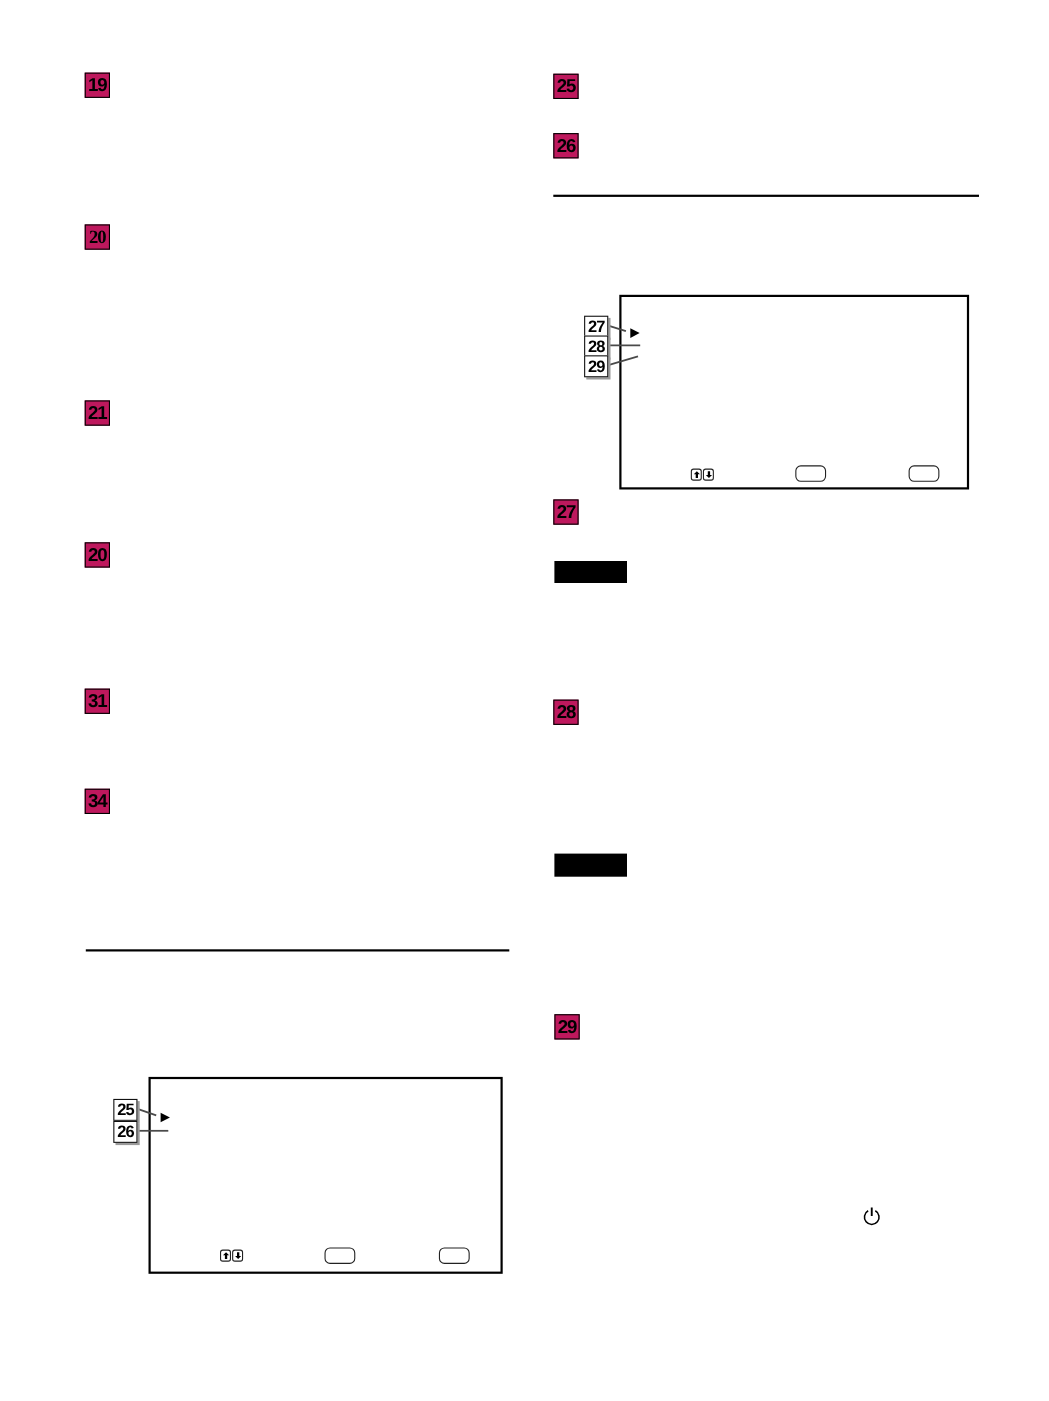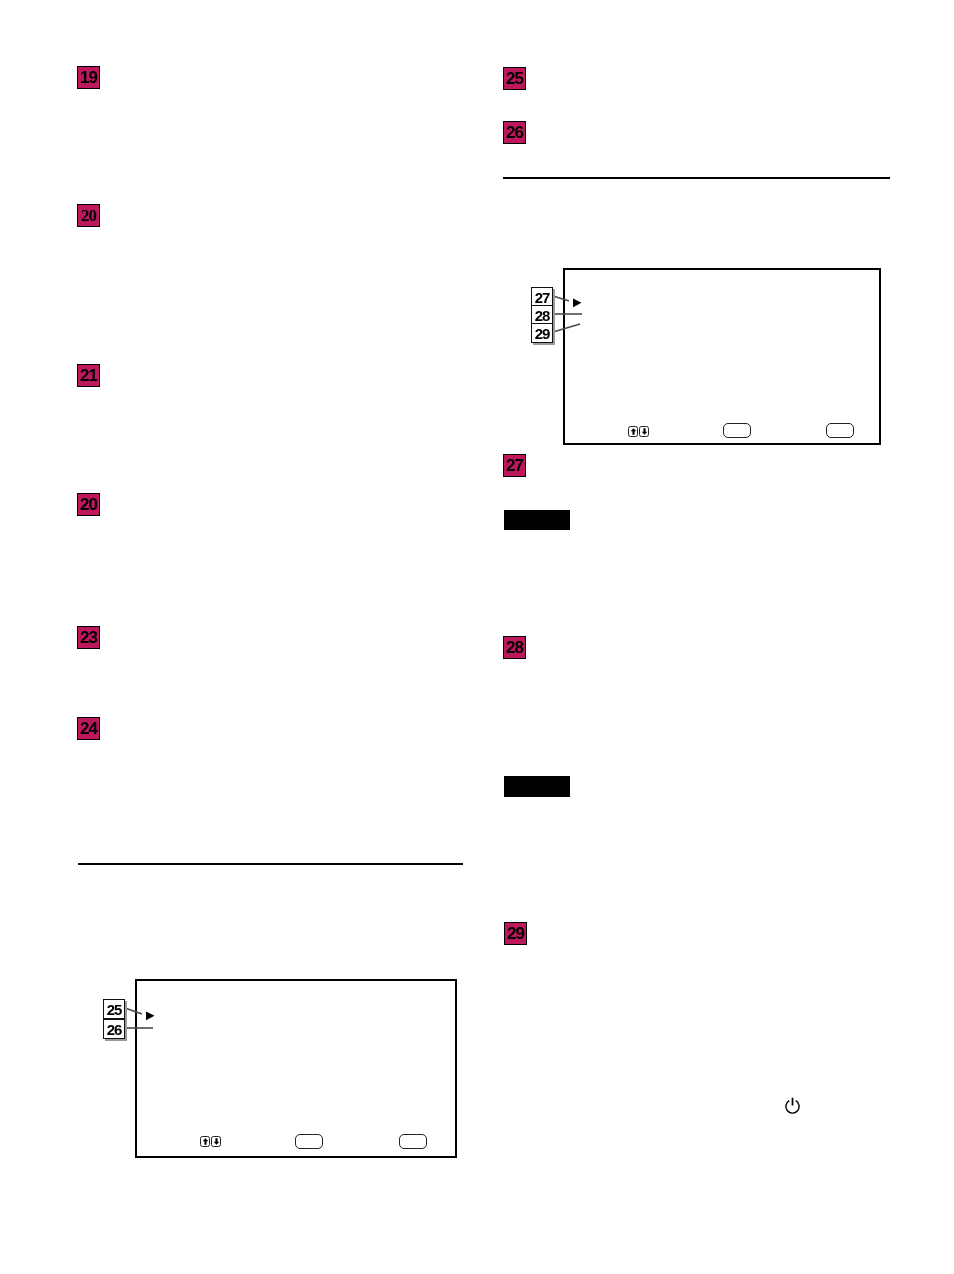--- a/index.html
+++ b/index.html
@@ -112,22 +112,22 @@
 </style>
 </head>
 <body>
 
 <div class="page">
 
   <div class="sec-marker" id="m19">19</div>
   <div class="sec-marker" id="m20">20</div>
   <div class="sec-marker" id="m21">21</div>
   <div class="sec-marker" id="m22">20</div>
-  <div class="sec-marker" id="m23">23</div>
-  <div class="sec-marker" id="m24">24</div>
+  <div class="sec-marker" id="m23">31</div>
+  <div class="sec-marker" id="m24">34</div>
 
   <div class="sec-marker" id="m25">25</div>
   <div class="sec-marker" id="m26">26</div>
   <div class="sec-marker" id="m27">27</div>
   <div class="sec-marker" id="m28">28</div>
   <div class="sec-marker" id="m29">29</div>
 
   <div class="divider" id="div-left"></div>
   <div class="divider" id="div-right"></div>
 

